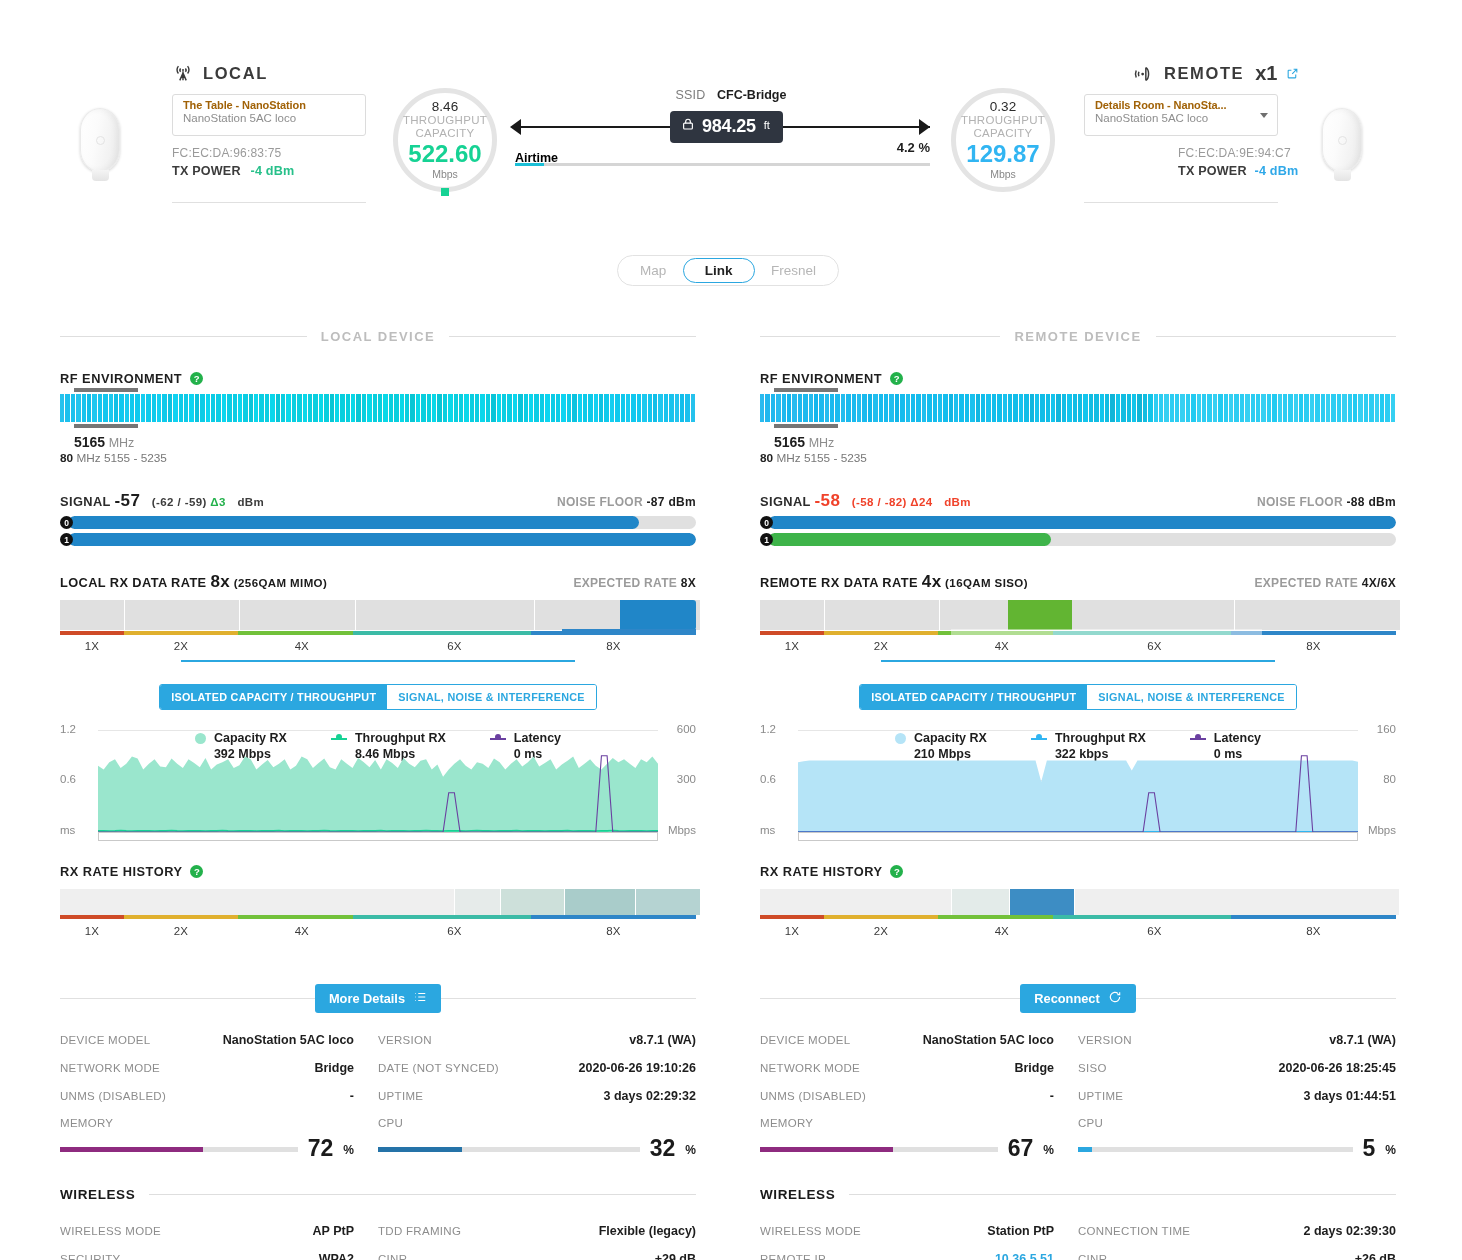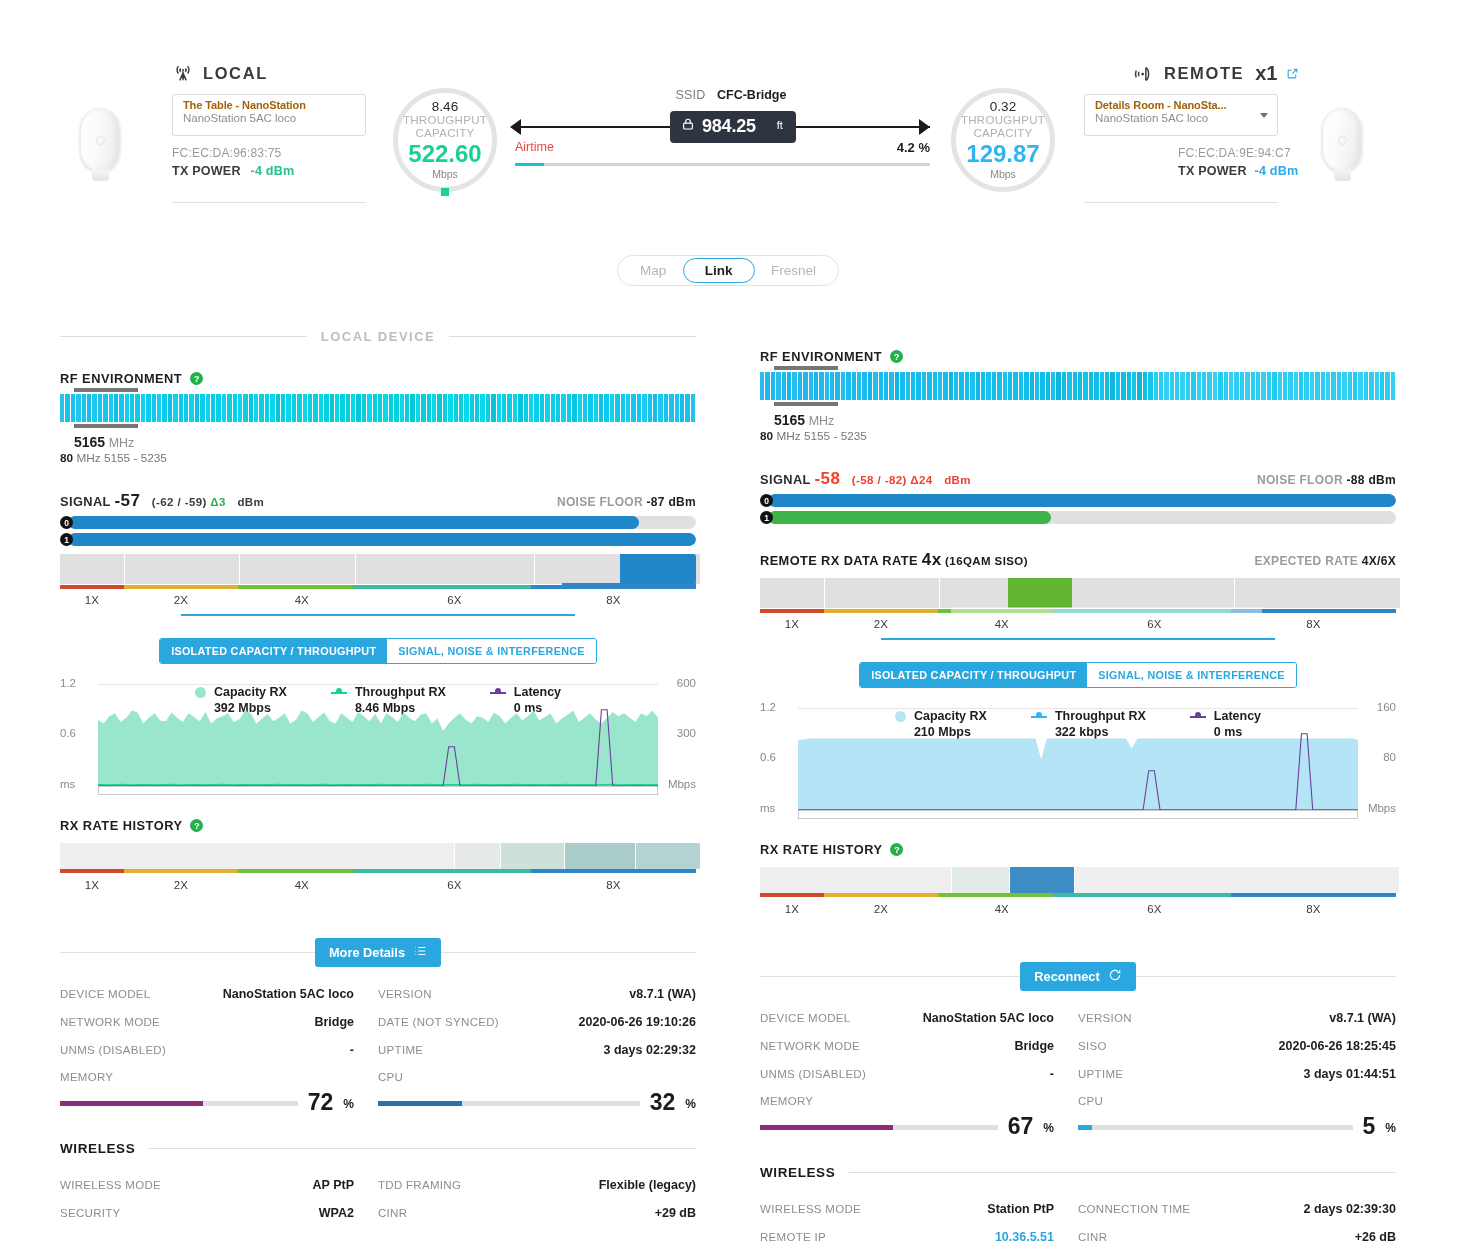--- a/index.html
+++ b/index.html
@@ -107,24 +107,24 @@
     border-top:8px solid transparent; border-bottom:8px solid transparent; }
   .arrow-head.l { left: 510px; border-right: 11px solid #1a1a1a; }
   .arrow-head.r { left: 919px; border-left: 11px solid #1a1a1a; }
 
   .dist-pill {
     position:absolute; left: 670px; top: 111px;
     background:#2f3540; color:#fff; border-radius:4px;
     padding: 5px 13px 6px 11px; display:flex; align-items:center; gap:7px;
     font-size: 18px; font-weight: 700; letter-spacing:-.2px;
   }
-  .dist-pill .ft { font-size: 11px; font-weight:400; margin-left:14px; align-self:flex-start; margin-top:3px;}
+  .dist-pill .ft { font-size: 11px; font-weight:400; margin-left:1px; align-self:flex-start; margin-top:3px;}
 
   .airtime-row { position:absolute; left:515px; top:140px; width:415px; }
-  .airtime-row .lbl { font-size:12.5px; font-weight:400; color:#ef4444; float:left; }
+  .airtime-row .lbl { font-size:12.5px; font-weight:700; color:#000000; float:left;margin-top:11px; }
   .airtime-row .pct { font-size:13px; font-weight:700; color:#1e1e1e; float:right; }
   .airtime-bar { position:absolute; left:515px; top:163px; width:415px; height:3px; background:#d5d5d5; }
   .airtime-bar > i { display:block; height:3px; background:#1bbfd6; }
 
   
   .tabswitch {
     position:absolute; left:617px; top:255px;
     width:222px; height:31px; border:1px solid #e2e2e2; border-radius:16px;
     display:flex; align-items:center; justify-content:space-between; padding: 0 9px;
   }
@@ -548,20 +548,24 @@
             <div class="fill" style="width: 91%; background: rgb(32, 134, 200);"></div>
           </div>
         </div>
         <div class="chain">
           <div class="badge">1</div>
           <div class="track">
             <div class="fill" style="width: 100%; background: rgb(32, 134, 200);"></div>
           </div>
         </div>
       </div>
+      <div class="dr-row">
+        <div class="dr-l"><span>LOCAL RX DATA RATE </span><span class="big">8x</span><span class="mod"> (256QAM MIMO)</span></div>
+        <div class="dr-r"><span>EXPECTED RATE </span><b>8X</b></div>
+      </div>
       <div class="ratebar">
         <div class="cells">
           <i style="flex: 0 0 10%;"></i>
           <i style="flex: 0 0 18%;"></i>
           <i style="flex: 0 0 18%;"></i>
           <i style="flex: 0 0 28%;"></i>
           <i style="flex: 0 0 26%;"></i>
         </div>
         <div class="hl" style="left: 88%; width: 12%; background: rgb(32, 134, 200); border-radius: 0px 3px 3px 0px;"></div>
         <div class="under">
@@ -751,20 +755,25 @@
             <div class="dv">WPA2</div>
           </div>
           <div class="dcell">
             <div class="dk">CINR</div>
             <div class="dv">+29 dB</div>
           </div>
         </div>
       </div>
     </div>
   <div class="panel right" id="panel-1">
+      <div class="sec-title">
+        <div class="ln"></div>
+        <div class="tx">REMOTE DEVICE</div>
+        <div class="ln"></div>
+      </div>
       <div class="blk-head">
         <div class="h">RF ENVIRONMENT</div>
         <div class="qmark">?</div>
       </div>
       <div class="rfwrap">
         <div class="rf-marker top"></div>
         <div class="rf-bars">
           <i style="background: rgb(42, 186, 239);"></i>
           <i style="background: rgb(32, 183, 238);"></i>
           <i style="background: rgb(31, 184, 238);"></i>

